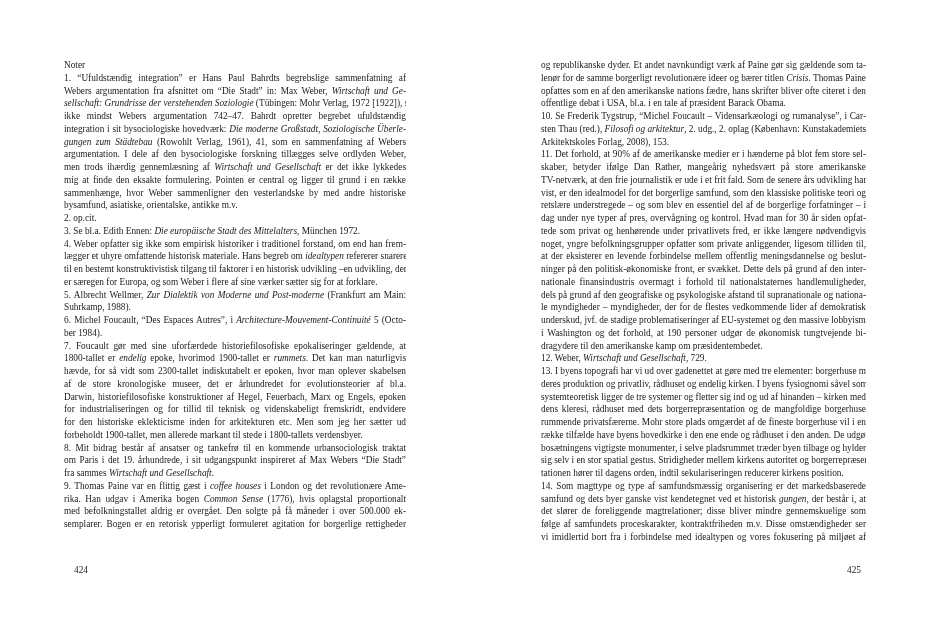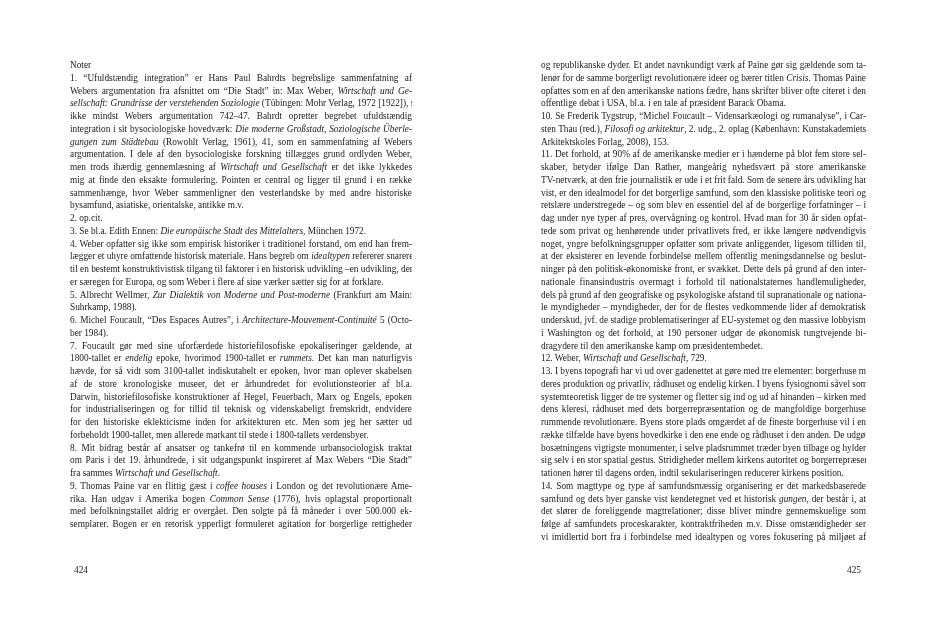--- a/index.html
+++ b/index.html
@@ -1,18 +1,18 @@
 <!DOCTYPE html>
 <html><head>
 <meta charset="utf-8">
 <style>
   html, body { margin: 0; padding: 0; background: #ffffff; }
   body { width: 935px; height: 624px; position: relative; overflow: hidden; }
   .page { position: absolute; top: 59px; font-family: "Liberation Serif", "DejaVu Serif", serif; font-size: 9.3px; line-height: 12.75px; color: #1a1a1a; }
-  .page.left { left: 70px; width: 342px; }
+  .page.left { left: 64px; width: 342px; }
   .page.right { left: 541px; width: 325px; }
   .line { white-space: nowrap; text-align: justify; text-align-last: justify; height: 12.75px; overflow: hidden; }
   .line.last { text-align-last: left; }
   .line i { font-style: italic; }
   .heading { text-align-last: left; }
   .pagenum { position: absolute; top: 565px; font-family: "Liberation Serif", "DejaVu Serif", serif; font-size: 9.3px; color: #1a1a1a; text-align: right; }
   .pagenum.left { left: 74px; }
   .pagenum.right { left: 847px; }
 </style>
 </head>
@@ -20,38 +20,38 @@
 
 <div class="page left">
   <div class="line heading">Noter</div>
   <div>
       <div class="line">1. “Ufuldstændig integration” er Hans Paul Bahrdts begrebslige sammenfatning af</div>
       <div class="line">Webers argumentation fra afsnittet om “Die Stadt” in: Max Weber, <i>Wirtschaft und Ge-</i></div>
       <div class="line"><i>sellschaft: Grundrisse der verstehenden Soziologie</i> (Tübingen: Mohr Verlag, 1972 [1922]), se</div>
       <div class="line">ikke mindst Webers argumentation 742–47. Bahrdt opretter begrebet ufuldstændig</div>
       <div class="line">integration i sit bysociologiske hovedværk: <i>Die moderne Großstadt, Soziologische Überle-</i></div>
       <div class="line"><i>gungen zum Städtebau</i> (Rowohlt Verlag, 1961), 41, som en sammenfatning af Webers</div>
-      <div class="line">argumentation. I dele af den bysociologiske forskning tillægges grund ordlyden Weber,</div>
+      <div class="line">argumentation. I dele af den bysociologiske forskning tillægges selve ordlyden Weber,</div>
       <div class="line">men trods ihærdig gennemlæsning af <i>Wirtschaft und Gesellschaft</i> er det ikke lykkedes</div>
       <div class="line">mig at finde den eksakte formulering. Pointen er central og ligger til grund i en række</div>
       <div class="line">sammenhænge, hvor Weber sammenligner den vesterlandske by med andre historiske</div>
       <div class="line last">bysamfund, asiatiske, orientalske, antikke m.v.</div>
       <div class="line last">2. op.cit.</div>
       <div class="line last">3. Se bl.a. Edith Ennen: <i>Die europäische Stadt des Mittelalters</i>, München 1972.</div>
       <div class="line">4. Weber opfatter sig ikke som empirisk historiker i traditionel forstand, om end han frem-</div>
       <div class="line">lægger et uhyre omfattende historisk materiale. Hans begreb om <i>idealtypen</i> refererer snarere</div>
       <div class="line">til en bestemt konstruktivistisk tilgang til faktorer i en historisk udvikling –en udvikling, der</div>
       <div class="line last">er særegen for Europa, og som Weber i flere af sine værker sætter sig for at forklare.</div>
       <div class="line">5. Albrecht Wellmer, <i>Zur Dialektik von Moderne und Post-moderne</i> (Frankfurt am Main:</div>
       <div class="line last">Suhrkamp, 1988).</div>
       <div class="line">6. Michel Foucault, “Des Espaces Autres”, i <i>Architecture-Mouvement-Continuité</i> 5 (Octo-</div>
       <div class="line last">ber 1984).</div>
       <div class="line">7. Foucault gør med sine uforfærdede historiefilosofiske epokaliseringer gældende, at</div>
       <div class="line">1800-tallet er <i>endelig</i> epoke, hvorimod 1900-tallet er <i>rummets</i>. Det kan man naturligvis</div>
-      <div class="line">hævde, for så vidt som 3100-tallet indiskutabelt er epoken, hvor man oplever skabelsen</div>
+      <div class="line">hævde, for så vidt som 2300-tallet indiskutabelt er epoken, hvor man oplever skabelsen</div>
       <div class="line">af de store kronologiske museer, det er århundredet for evolutionsteorier af bl.a.</div>
       <div class="line">Darwin, historiefilosofiske konstruktioner af Hegel, Feuerbach, Marx og Engels, epoken</div>
       <div class="line">for industrialiseringen og for tillid til teknisk og videnskabeligt fremskridt, endvidere</div>
       <div class="line">for den historiske eklekticisme inden for arkitekturen etc. Men som jeg her sætter ud</div>
       <div class="line last">forbeholdt 1900-tallet, men allerede markant til stede i 1800-tallets verdensbyer.</div>
       <div class="line">8. Mit bidrag består af ansatser og tankefrø til en kommende urbansociologisk traktat</div>
       <div class="line">om Paris i det 19. århundrede, i sit udgangspunkt inspireret af Max Webers “Die Stadt”</div>
       <div class="line last">fra sammes <i>Wirtschaft und Gesellschaft</i>.</div>
       <div class="line">9. Thomas Paine var en flittig gæst i <i>coffee houses</i> i London og det revolutionære Ame-</div>
       <div class="line">rika. Han udgav i Amerika bogen <i>Common Sense</i> (1776), hvis oplagstal proportionalt</div>
@@ -84,21 +84,21 @@
       <div class="line">dels på grund af den geografiske og psykologiske afstand til supranationale og nationa-</div>
       <div class="line">le myndigheder – myndigheder, der for de flestes vedkommende lider af demokratisk</div>
       <div class="line">underskud, jvf. de stadige problematiseringer af EU-systemet og den massive lobbyisme</div>
       <div class="line">i Washington og det forhold, at 190 personer udgør de økonomisk tungtvejende bi-</div>
       <div class="line last">dragydere til den amerikanske kamp om præsidentembedet.</div>
       <div class="line last">12. Weber, <i>Wirtschaft und Gesellschaft</i>, 729.</div>
       <div class="line">13. I byens topografi har vi ud over gadenettet at gøre med tre elementer: borgerhuse med</div>
       <div class="line">deres produktion og privatliv, rådhuset og endelig kirken. I byens fysiognomi såvel som</div>
       <div class="line">systemteoretisk ligger de tre systemer og fletter sig ind og ud af hinanden – kirken med</div>
       <div class="line">dens kleresi, rådhuset med dets borgerrepræsentation og de mangfoldige borgerhuse</div>
-      <div class="line">rummende revolutionære. Byens store plads omgærdet af de fineste borgerhuse vil i en</div>
+      <div class="line">rummende privatsfærerne. Mohr store plads omgærdet af de fineste borgerhuse vil i en</div>
       <div class="line">række tilfælde have byens hovedkirke i den ene ende og rådhuset i den anden. De udgør</div>
       <div class="line">bosætningens vigtigste monumenter, i selve pladsrummet træder byen tilbage og hylder</div>
       <div class="line">sig selv i en stor spatial gestus. Stridigheder mellem kirkens autoritet og borgerrepræsen-</div>
       <div class="line last">tationen hører til dagens orden, indtil sekulariseringen reducerer kirkens position.</div>
       <div class="line">14. Som magttype og type af samfundsmæssig organisering er det markedsbaserede</div>
       <div class="line">samfund og dets byer ganske vist kendetegnet ved et historisk <i>gungen</i>, der består i, at</div>
       <div class="line">det slører de foreliggende magtrelationer; disse bliver mindre gennemskuelige som</div>
       <div class="line">følge af samfundets proceskarakter, kontraktfriheden m.v. Disse omstændigheder ser</div>
       <div class="line">vi imidlertid bort fra i forbindelse med idealtypen og vores fokusering på miljøet af</div>
     </div>

